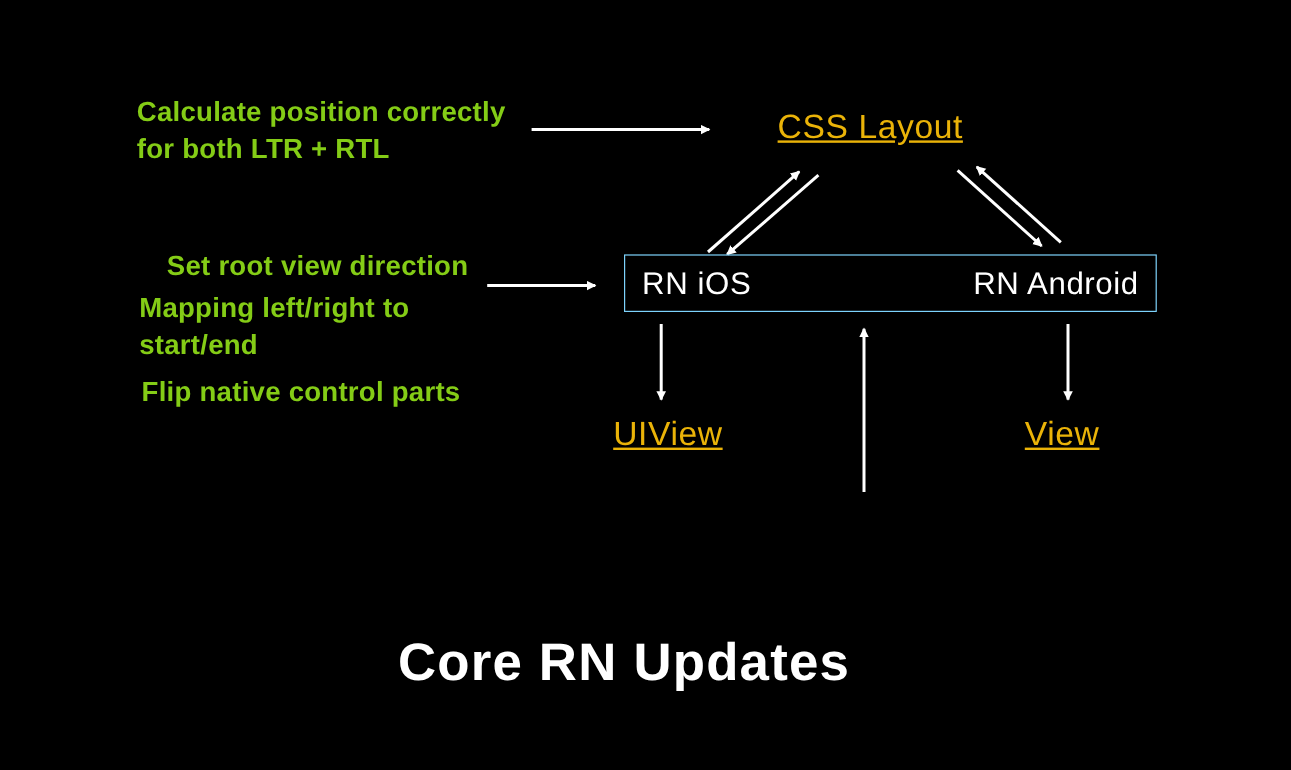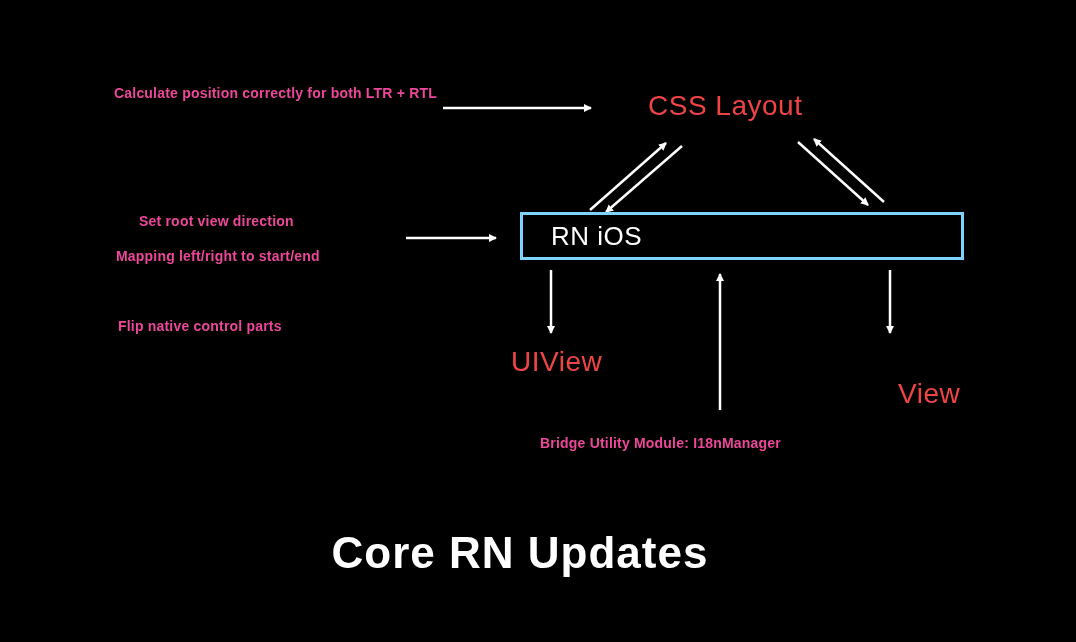--- a/index.html
+++ b/index.html
@@ -11,44 +11,45 @@
     position: relative;
     width: 1076px;
     height: 642px;
     background: #000000;
     overflow: hidden;
     font-family: "Liberation Sans", sans-serif;
   }
   .abs { position: absolute; }
 
   .annotation {
-    color: #ec4899;
+    color: #84cc16;
     font-weight: bold;
-    font-size: 14px;
+    font-size: 23px;
     line-height: 31px;
     letter-spacing: 0.2px;
   }
   .node {
-    color: #ef4444;
+    color: #eab308;
     font-size: 28px;
     font-weight: 400;
     letter-spacing: 0.5px;
     white-space: nowrap;
+    text-decoration: underline;
   }
   .rn-box {
     left: 520px;
     top: 212px;
     width: 444px;
     height: 48px;
-    border: 3px solid #7dd3fc;
+    border: 1px solid #7dd3fc;
     box-sizing: border-box;
     display: flex;
     align-items: center;
     justify-content: space-between;
-    padding: 0 14px 0 28px;
+    padding: 0 14px 0 14px;
   }
   .rn-label {
     color: #FFFFFF;
     font-size: 26px;
     letter-spacing: 0.5px;
     white-space: nowrap;
   }
   .title {
     left: 80px;
     top: 528px;
@@ -104,23 +105,23 @@
   <div class="abs annotation" style="left:114px; top:78px; width:330px;">Calculate position correctly for both LTR + RTL</div>
 
   <div class="abs node" style="left:648px; top:90px;">CSS Layout</div>
 
   <div class="abs annotation" style="left:120px; top:206px; width:280px;margin-left:19px;">Set root view direction</div>
   <div class="abs annotation" style="left:116px; top:241px; width:270px;">Mapping left/right to start/end</div>
   <div class="abs annotation" style="left:118px; top:311px; width:300px;">Flip native control parts</div>
 
   <div class="abs rn-box">
     <span class="rn-label">RN iOS</span>
+    <span class="rn-label">RN Android</span>
   </div>
 
   <div class="abs node" style="left:511px; top:346px;">UIView</div>
 
-  <div class="abs node" style="left:898px; top:346px;margin-top:32px;">View</div>
+  <div class="abs node" style="left:854px; top:346px;">View</div>
 
-  <div class="abs annotation" style="left:540px; top:428px; width:420px; white-space:nowrap;">Bridge Utility Module: I18nManager</div>
 
   <div class="abs title">Core RN Updates</div>
 
 </div>
 
 </body></html>

